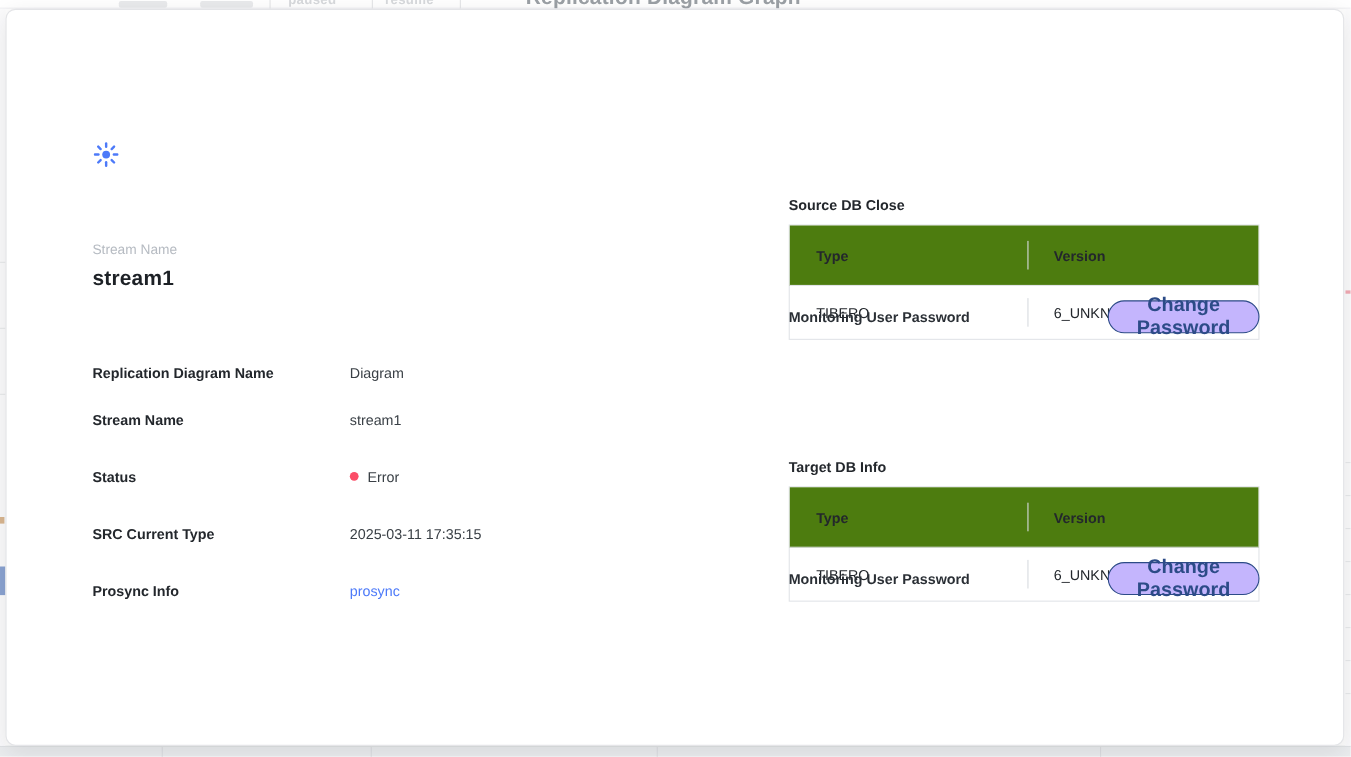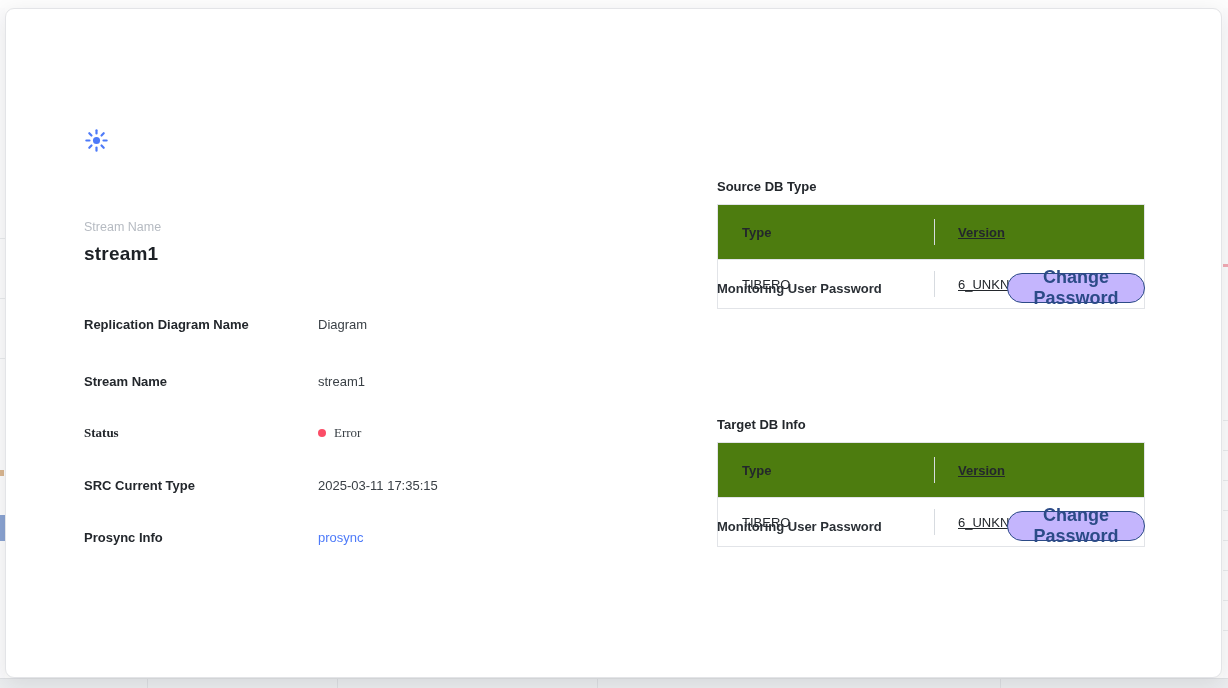--- a/index.html
+++ b/index.html
@@ -39,34 +39,34 @@
   .stream-icon { position:absolute; left:79px; top:66px; width:23px; height:23px; }
   .streamname-label { position:absolute; left:78px; top:157px; font-size:12.5px; color:#b6bbc2; }
   .streamname-value { position:absolute; left:78px; top:180px; font-size:19px; font-weight:bold; color:#1d2126; letter-spacing:.2px; }
 
   .detail-row { position:absolute; left:78px; width:560px; height:18px; display:flex; align-items:center; }
   .detail-label { width:234px; font-size:13px; font-weight:bold; color:#23272c; flex:0 0 234px; }
   .detail-value { font-size:13px; color:#3a4046; display:flex; align-items:center; }
   .detail-link { font-size:13px; color:#4d7af9; text-decoration:none; cursor:pointer; }
   .status-dot { display:inline-block; width:8px; height:8px; border-radius:50%; background:#fb4d67; margin-right:8px; }
 
-  .row-1 { top:252px;align-items:center; } .row-2 { top:309px; } .row-3 { top:361px;font-family:Liberation Serif, serif; } .row-4 { top:413px; } .row-5 { top:465px; }
+  .row-1 { top:267px;align-items:center; } .row-2 { top:309px; } .row-3 { top:361px; } .row-4 { top:413px; } .row-5 { top:465px; }
 
   
   .section-title { position:absolute; left:711px; font-size:13px; font-weight:bold; color:#23272c; }
   .src-title { top:116px; } .tgt-title { top:354px; }
 
   .db-table { position:absolute; left:711px; width:428px; border:1px solid #e2e4e8; background:#fff; }
   .src-table { top:141px; } .tgt-table { top:379px; }
   .t-row { display:flex; width:100%; }
   .t-head { height:55px; background:#4d7c0f; border-bottom:1px solid #e2e4e8; }
   .t-data { height:48px; }
   .t-cell { display:flex; align-items:center; padding-left:24px; font-size:13px; color:#23272c; position:relative; }
   .c-type { flex:0 0 216px; }
-  .c-version { flex:1 1 auto;text-decoration:underline; }
+  .c-version { flex:1 1 auto; }
   .t-head .t-cell { font-weight:bold; }
   .c-version::before { content:''; position:absolute; left:0; top:50%; transform:translateY(-50%);
                        width:1px; height:26px; background:#d7dbe0; }
 
   .monitor-row { position:absolute; left:711px; width:428px; height:30px; }
   .src-monitor { top:210px; } .tgt-monitor { top:448px; }
   .monitor-label { position:absolute; left:0; top:50%; transform:translateY(-50%); font-size:13px; font-weight:bold; color:#2a2f35; }
   .change-pw-btn { position:absolute; right:0; top:0; width:138px; height:30px; background:#c4b5fd;
                    border:1px solid #2c4b87; border-radius:15px; color:#2c4b87;
                    font-size:18px; font-weight:bold; font-family:inherit; cursor:pointer;
@@ -75,20 +75,31 @@
   .modal-footer { position:absolute; left:0; bottom:0; width:100%; height:65px; border-top:1px solid #e4e5e8; }
   .close-btn { position:absolute; right:29px; top:19px; width:106px; height:31px; background:#2c4a80;
                border:none; border-radius:7px; color:#fff; font-size:13px; font-weight:bold;
                font-family:inherit; cursor:pointer; display:flex; align-items:center; justify-content:center; }
 </style>
 </head>
 <body>
 
 <div class="screen">
 
+  <div class="bg-top">
+    <div class="bg-topline"></div>
+    <div class="ghost-stub" style="left:108px; width:44px;"></div>
+    <div class="ghost-stub" style="left:182px; width:48px;"></div>
+    <div class="ghost-sep" style="left:245px;"></div>
+    <span class="ghost-btn" style="left:262px;">paused</span>
+    <div class="ghost-sep" style="left:338px;"></div>
+    <span class="ghost-btn" style="left:350px;">resume</span>
+    <div class="ghost-sep" style="left:418px;"></div>
+    <div class="bg-title">Replication Diagram Graph</div>
+  </div>
 
   <div class="bg-bottom">
     <div class="vline" style="left:147px;"></div>
     <div class="vline" style="left:337px;"></div>
     <div class="vline" style="left:597px;"></div>
     <div class="vline" style="left:1000px;"></div>
   </div>
 
   <div class="bg-left">
     <div class="sliver-line" style="top:230px;"></div>
@@ -148,21 +159,21 @@
       </div>
       <div class="detail-row row-4">
         <span class="detail-label">SRC Current Type</span>
         <span class="detail-value">2025-03-11 17:35:15</span>
       </div>
       <div class="detail-row row-5">
         <span class="detail-label">Prosync Info</span>
         <a class="detail-link">prosync</a>
       </div>
 
-      <div class="section-title src-title">Source DB Type</div>
+      <div class="section-title src-title">Source DB Close</div>
       <div class="db-table src-table">
         <div class="t-row t-head">
           <div class="t-cell c-type">Type</div>
           <div class="t-cell c-version">Version</div>
         </div>
         <div class="t-row t-data">
           <div class="t-cell c-type">TIBERO</div>
           <div class="t-cell c-version">6_UNKNOWN</div>
         </div>
       </div>

